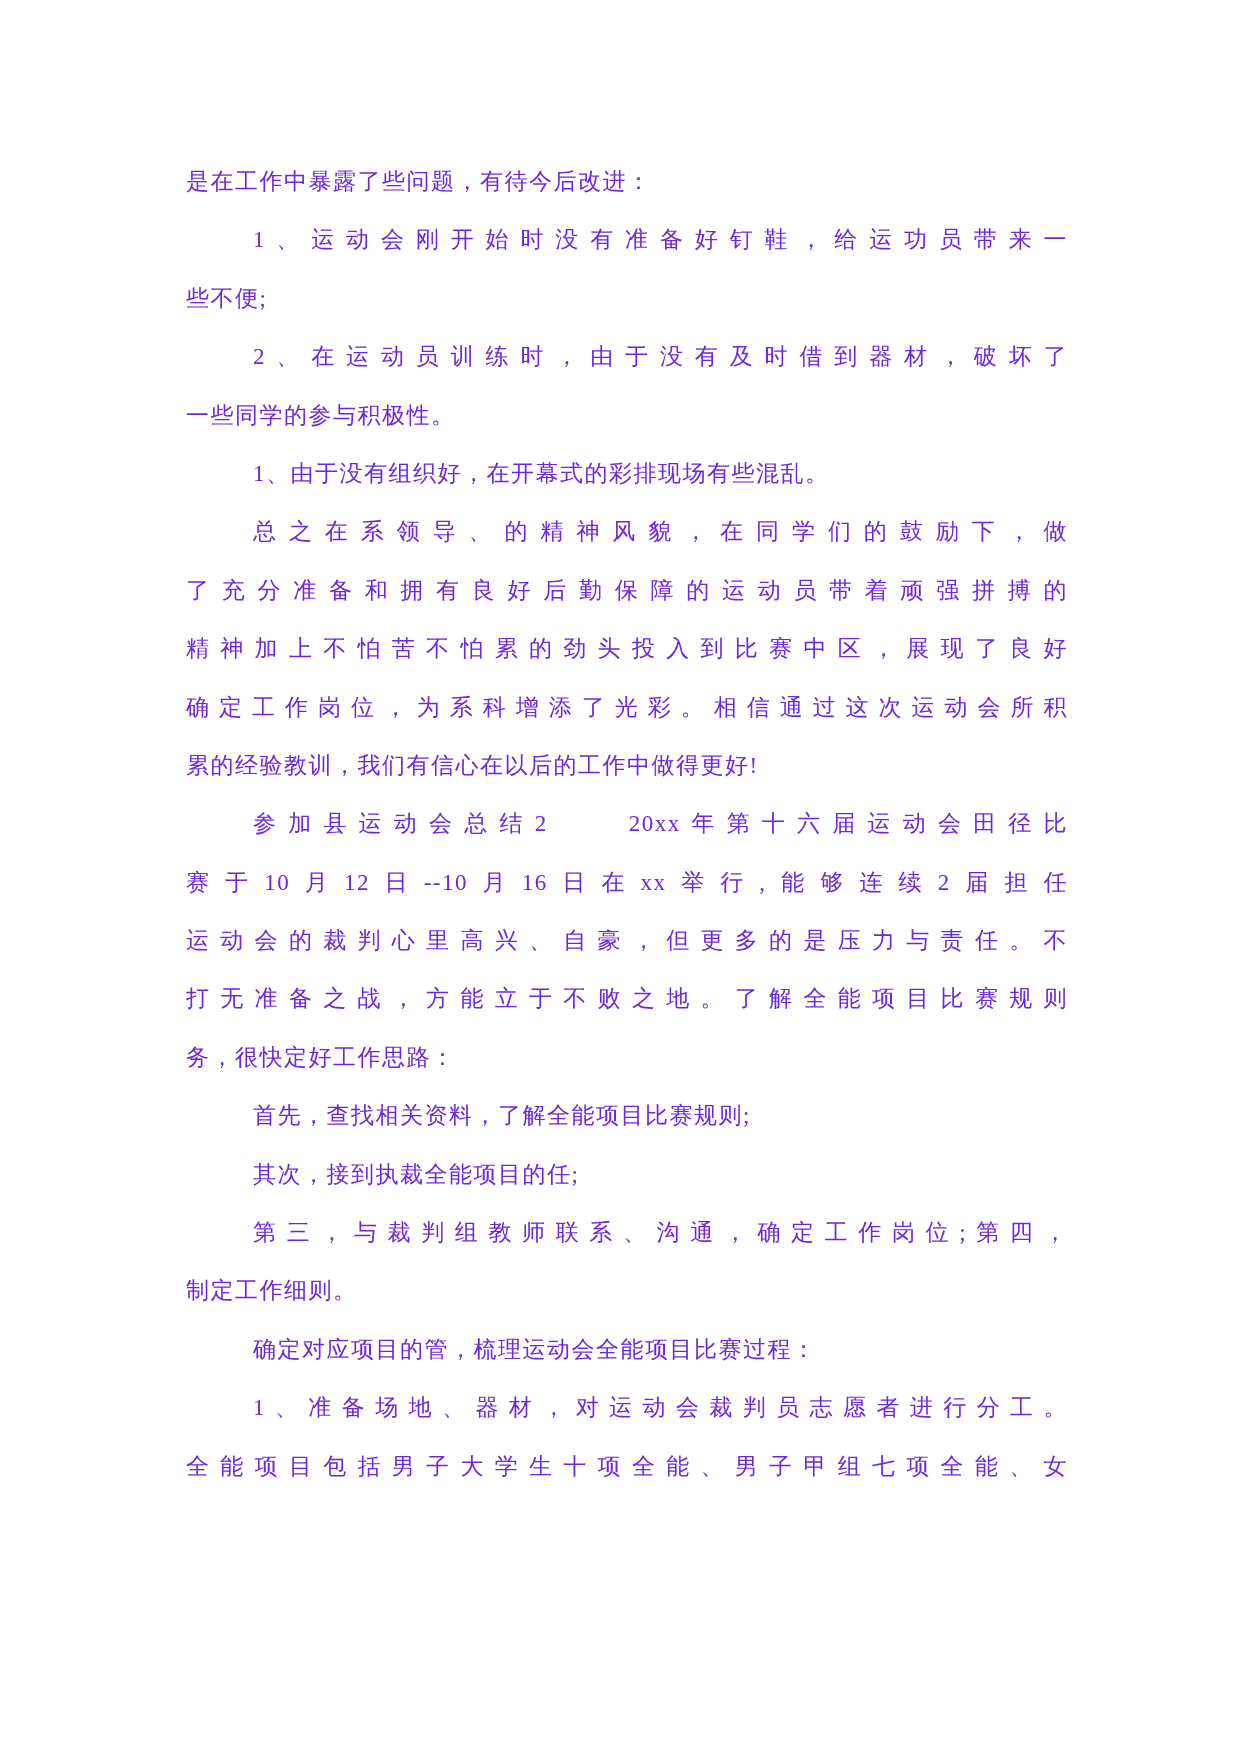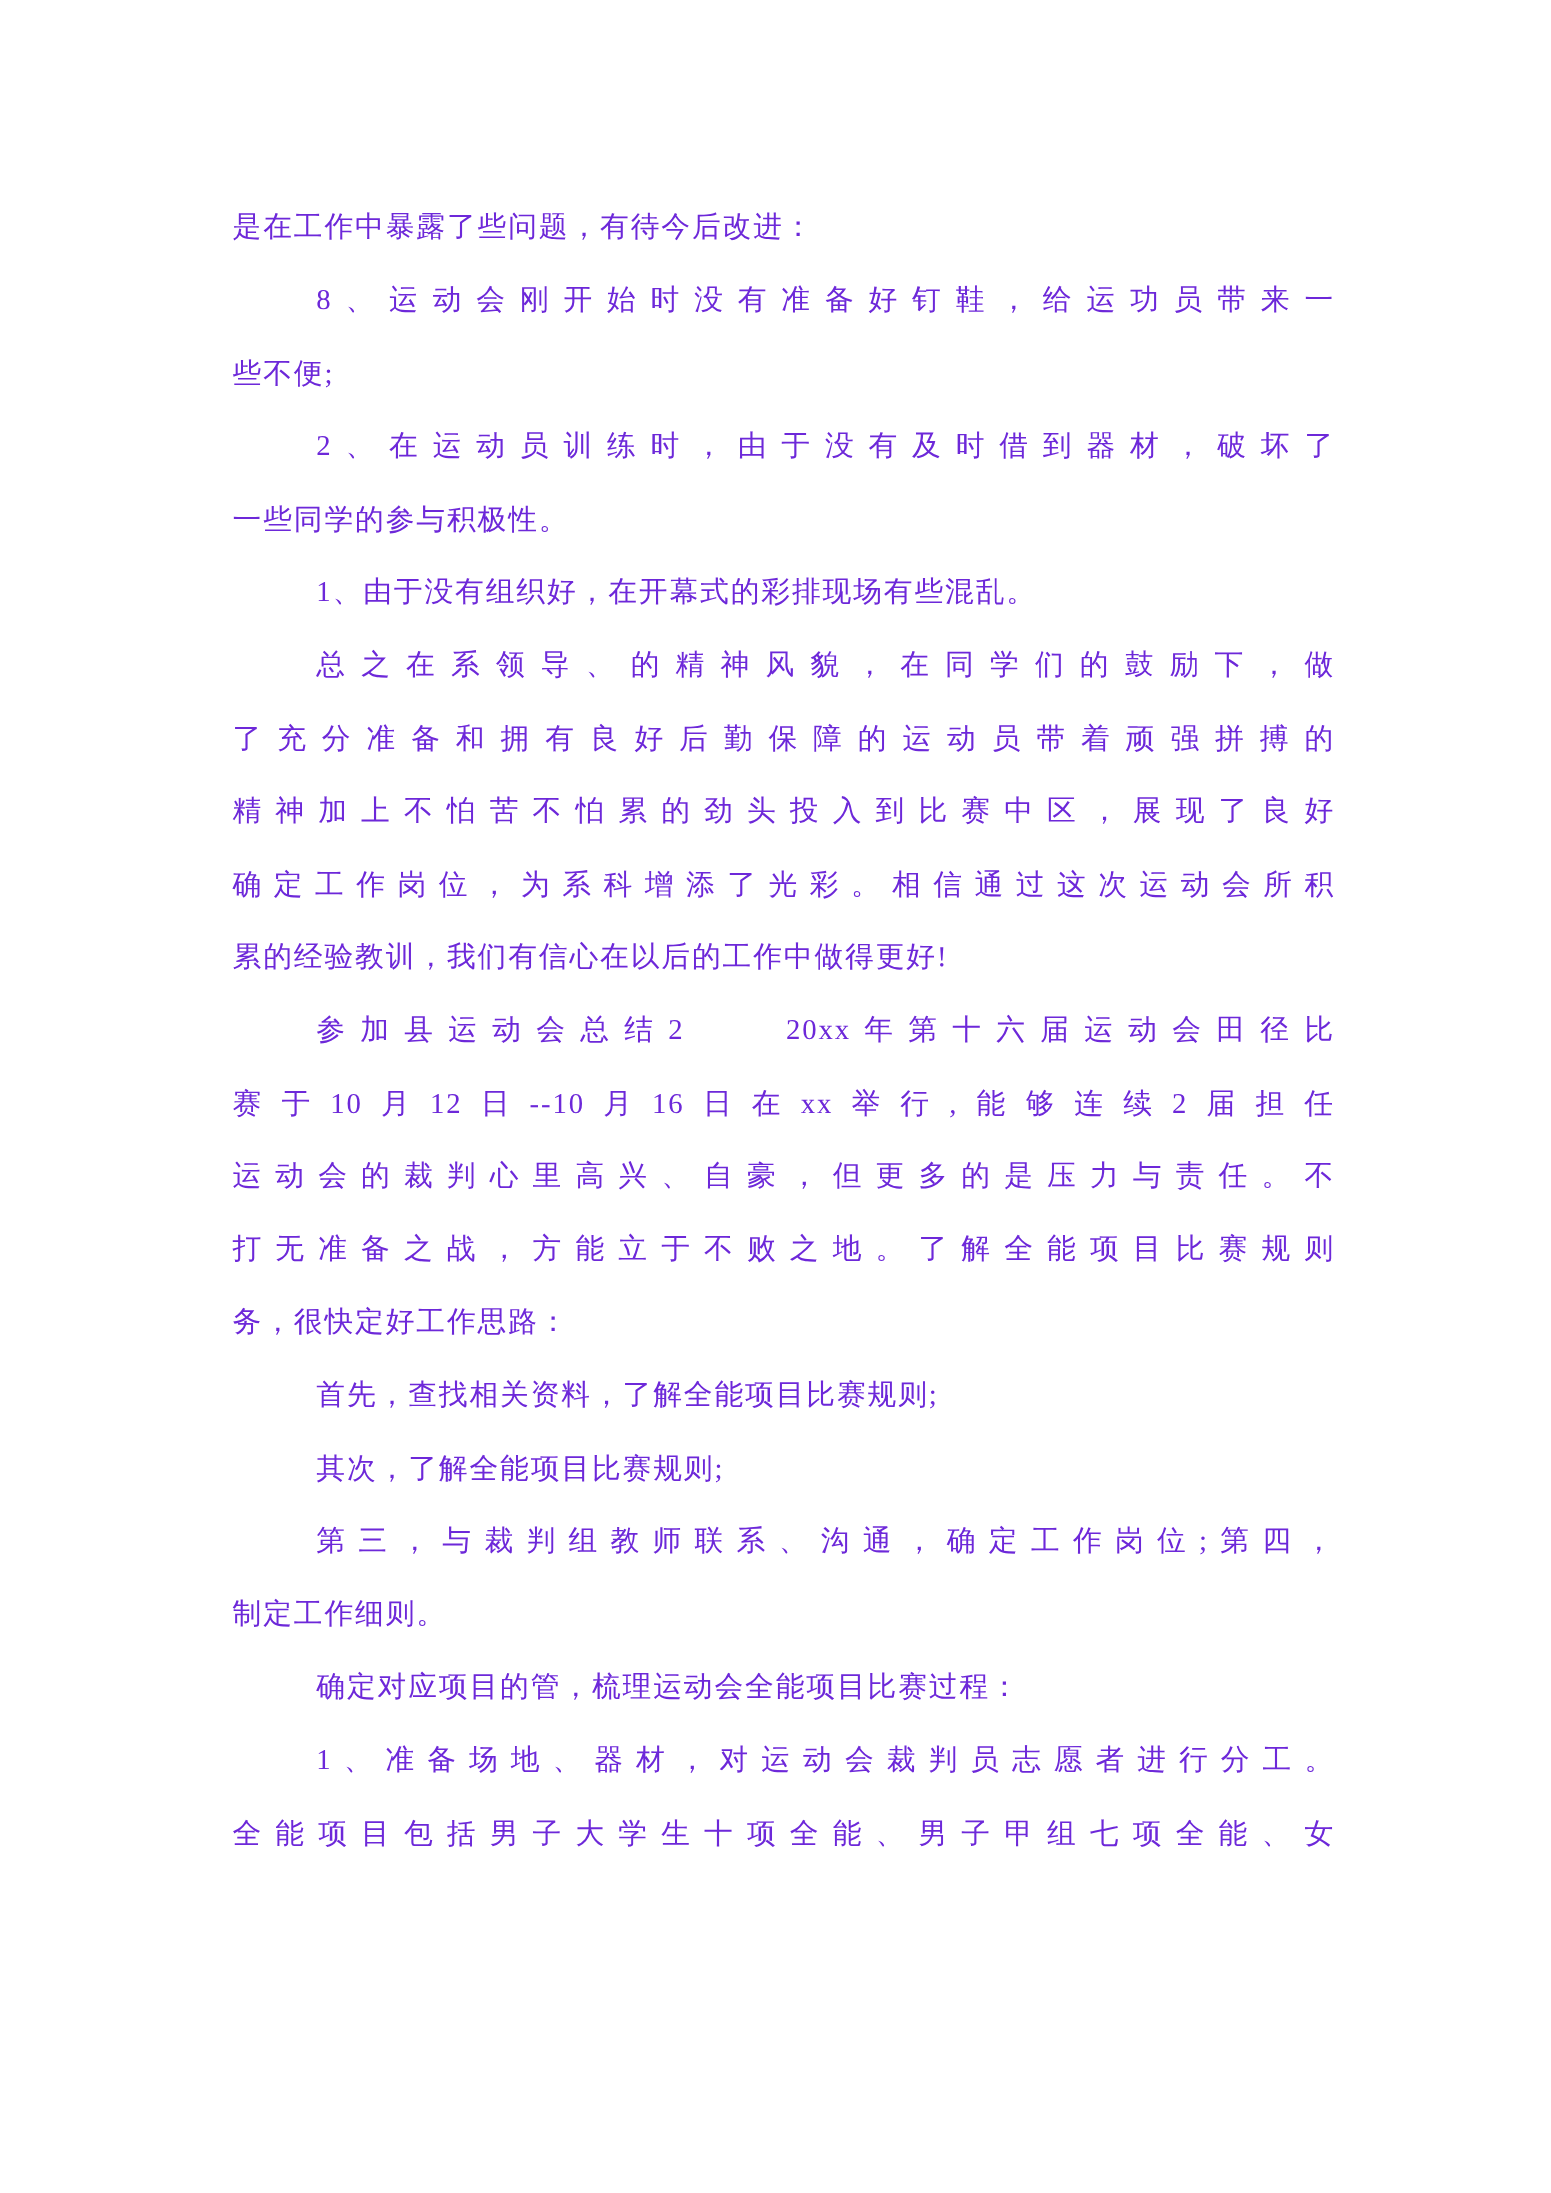--- a/index.html
+++ b/index.html
@@ -43,36 +43,36 @@
     text-align-last: justify;
     text-justify: inter-ideograph;
   }
 </style>
 </head>
 <body>
 
 <div class="page">
   <div class="text-block">
     <div class="ln">是在工作中暴露了些问题，有待今后改进：</div>
-    <div class="ln ind jf">8、运动会刚开始时没有准备好钉鞋，给运功员带来一</div>
+    <div class="ln ind jf">1、运动会刚开始时没有准备好钉鞋，给运功员带来一</div>
     <div class="ln">些不便;</div>
     <div class="ln ind jf">2、在运动员训练时，由于没有及时借到器材，破坏了</div>
     <div class="ln">一些同学的参与积极性。</div>
     <div class="ln ind">1、由于没有组织好，在开幕式的彩排现场有些混乱。</div>
     <div class="ln ind jf">总之在系领导、的精神风貌，在同学们的鼓励下，做</div>
     <div class="ln jf">了充分准备和拥有良好后勤保障的运动员带着顽强拼搏的</div>
     <div class="ln jf">精神加上不怕苦不怕累的劲头投入到比赛中区，展现了良好</div>
     <div class="ln jf">确定工作岗位，为系科增添了光彩。相信通过这次运动会所积</div>
     <div class="ln">累的经验教训，我们有信心在以后的工作中做得更好!</div>
     <div class="ln ind jf">参加县运动会总结2　　20xx年第十六届运动会田径比</div>
     <div class="ln jf">赛于10月12日--10月16日在xx举行,能够连续2届担任</div>
     <div class="ln jf">运动会的裁判心里高兴、自豪，但更多的是压力与责任。不</div>
     <div class="ln jf">打无准备之战，方能立于不败之地。了解全能项目比赛规则</div>
     <div class="ln">务，很快定好工作思路：</div>
     <div class="ln ind">首先，查找相关资料，了解全能项目比赛规则;</div>
-    <div class="ln ind">其次，了解全能项目比赛规则;</div>
+    <div class="ln ind">其次，接到执裁全能项目的任;</div>
     <div class="ln ind jf">第三，与裁判组教师联系、沟通，确定工作岗位;第四，</div>
     <div class="ln">制定工作细则。</div>
     <div class="ln ind">确定对应项目的管，梳理运动会全能项目比赛过程：</div>
     <div class="ln ind jf">1、准备场地、器材，对运动会裁判员志愿者进行分工。</div>
     <div class="ln jf">全能项目包括男子大学生十项全能、男子甲组七项全能、女</div>
   </div>
 </div>
 
 </body></html>

